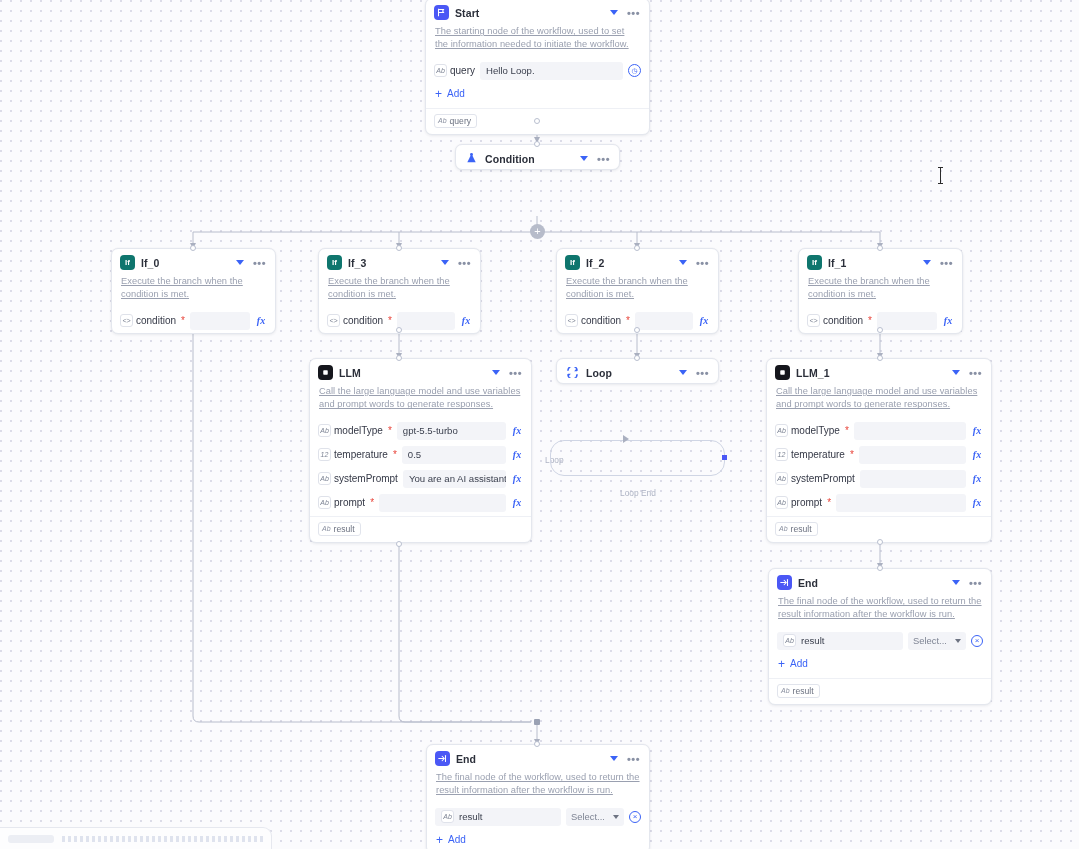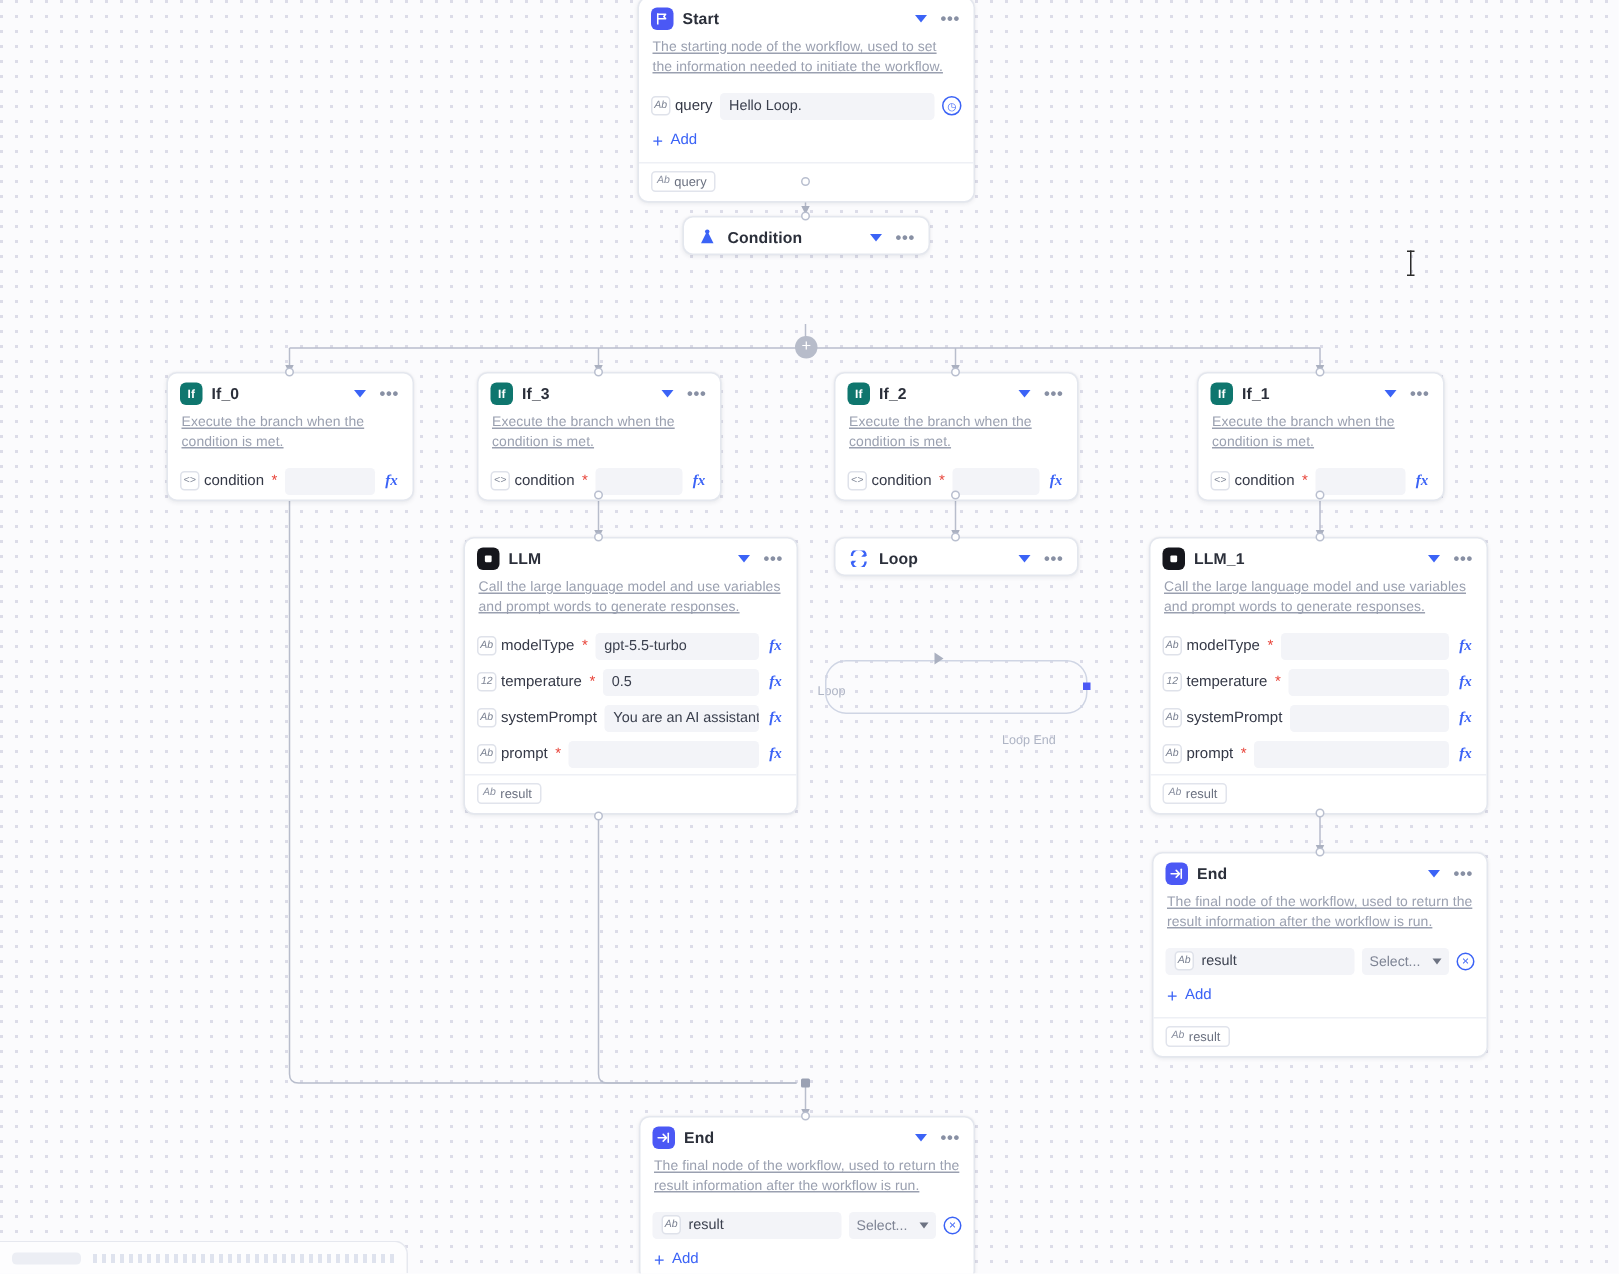--- a/index.html
+++ b/index.html
@@ -577,21 +577,21 @@
       <span class="hd-ctl">
         <span class="caret"></span>
         <span class="dots">•••</span>
       </span>
     </div>
   </div>
   <div class="port" style="left:634px; top:355px;"></div>
 
   <div class="loopbox" style="left:550px; top:440px; width:175px; height:36px;"></div>
   <div class="loop-lbl" style="left:545px; top:455px;">Loop</div>
-  <div class="loop-lbl" style="left:620px; top:488px;margin-left:48px;">Loop End</div>
+  <div class="loop-lbl" style="left:620px; top:488px;">Loop End</div>
   <div class="loop-arrow" style="left:623px; top:435px;"></div>
   <div class="loop-sq" style="left:722px; top:455px;"></div>
 
   <div class="node" style="left:766px; top:358px; width:226px;">
     <div class="node-hd">
       <span class="nicon ic-llm">
         <svg width="9" height="9" viewBox="0 0 12 12">
             <rect x="3" y="3" width="6" height="6" rx="1" fill="#fff"></rect>
           </svg>
       </span>

